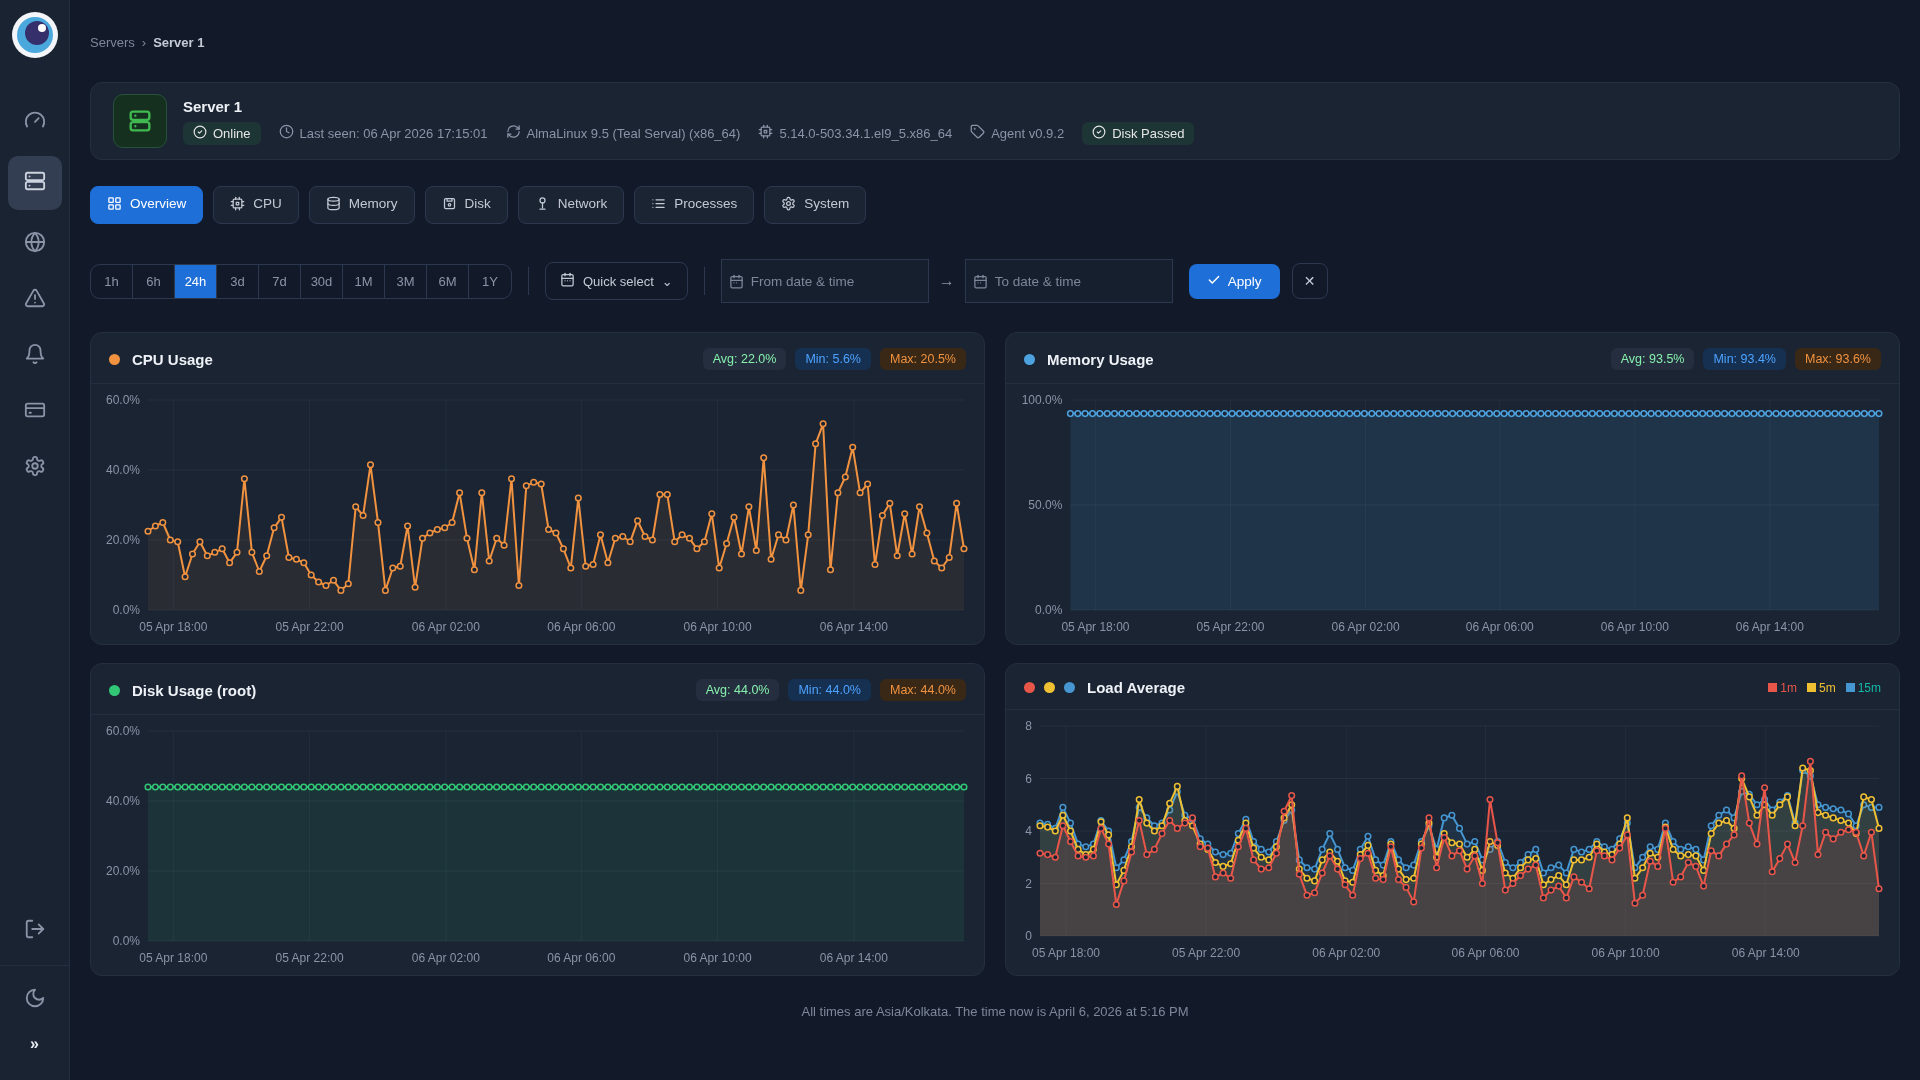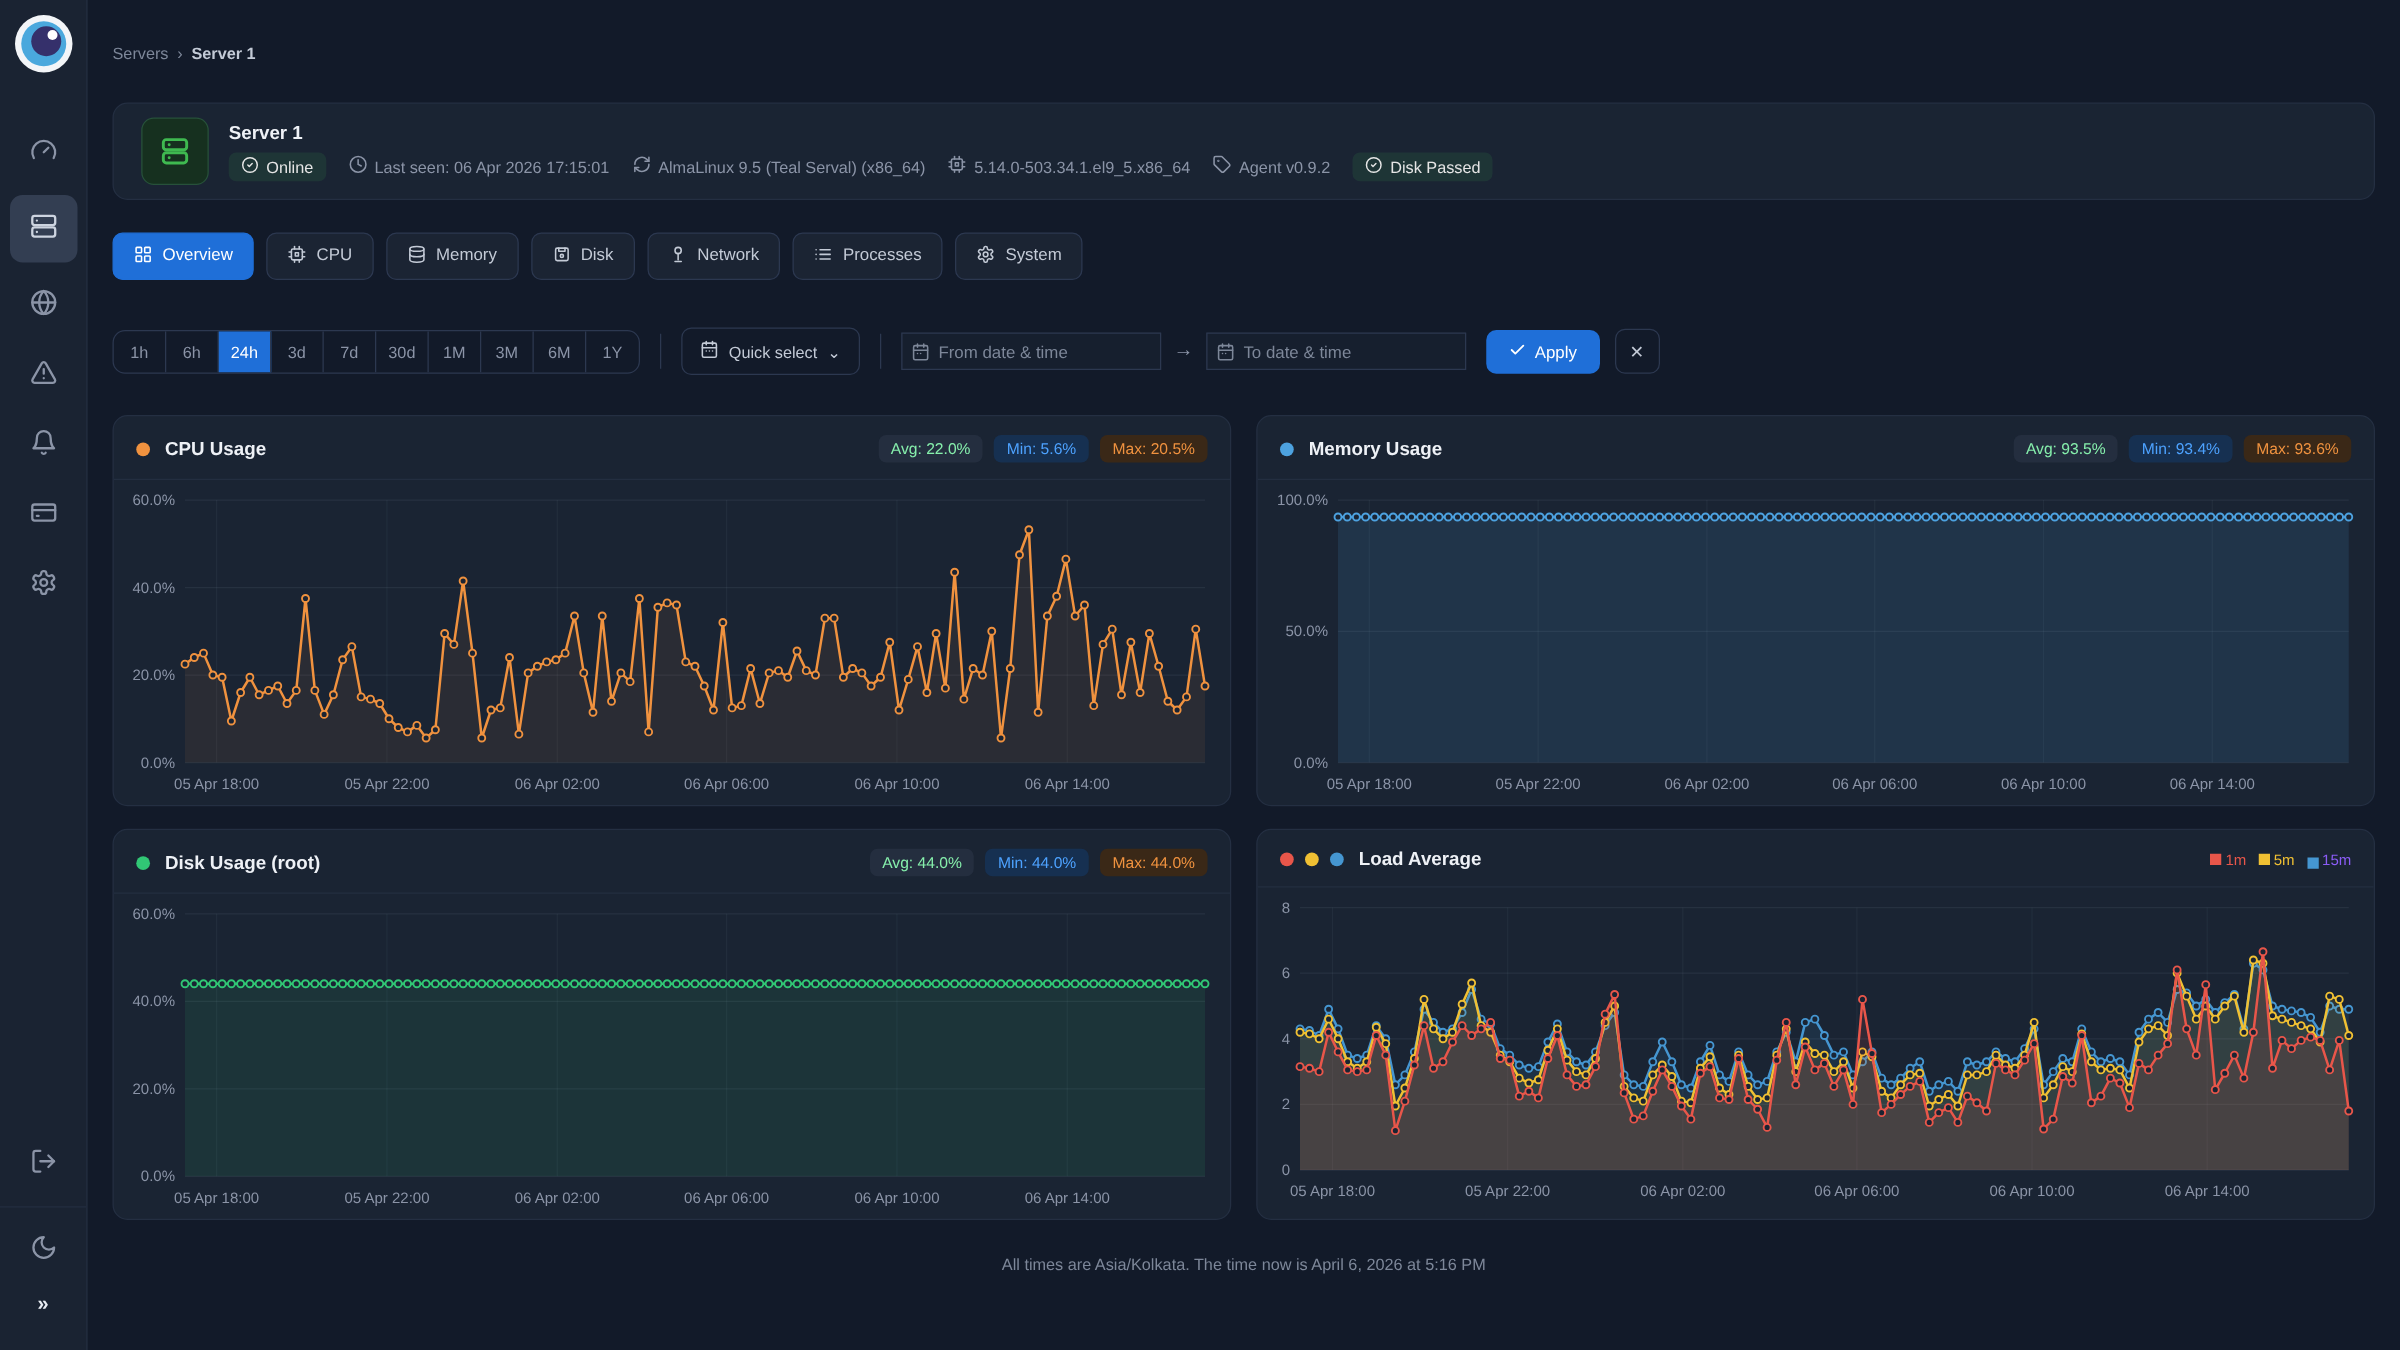--- a/index.html
+++ b/index.html
@@ -64,21 +64,21 @@
   .seg { padding:9px 0; width:42px; text-align:center; font-size:13px; color:#8b94a7;
     background:transparent; border:none; border-right:1px solid #2c3850; cursor:pointer;
     font-family:"Liberation Sans",sans-serif; }
   .seg:last-child { border-right:none; }
   .seg.active { background:#1f6fd8; color:#ffffff; }
   .vdiv { width:1px; height:28px; background:#2c3850; margin:0 16px; }
   .qsel { display:flex; align-items:center; gap:8px; border:1px solid #2c3850; border-radius:8px;
     padding:9px 14px; font-size:13px; color:#c3cad6; background:transparent; cursor:pointer;
     font-family:"Liberation Sans",sans-serif;}
   .qsel svg { width:15px; height:15px; }
-  .dt-box { display:flex; align-items:center; width:208px; height:30px; background:#161f2e;
+  .dt-box { display:flex; align-items:center; width:208px; height:44px; background:#161f2e;
     border:1px solid #2c3850; border-radius:0; overflow:hidden; }
   .dt-box .cal { width:36px; display:flex; align-items:center; justify-content:center; color:#7d8799; }
   .dt-box .cal svg { width:15px; height:15px; }
   .dt-box input { flex:1; background:transparent; border:none; outline:none; color:#c3cad6;
     font-size:13.5px; font-family:"Liberation Sans",sans-serif; }
   .dt-box input::placeholder { color:#7d8799; }
   .arrow { color:#8b94a7; margin:0 10px; font-size:16px; }
   .apply-btn { display:flex; align-items:center; gap:7px; background:#1f6fd8; color:#ffffff;
     border:none; border-radius:8px; padding:9px 18px; font-size:13.5px; margin-left:16px;
     cursor:pointer; font-family:"Liberation Sans",sans-serif; }
@@ -842,21 +842,21 @@
         <span class="spacer"></span>
         <span class="legend">
           <span class="litem" style="color: rgb(232, 86, 74);">
               <span class="sq" style="background: rgb(232, 86, 74);"></span>
               <span>1m</span>
             </span>
           <span class="litem" style="color: rgb(240, 192, 51);">
               <span class="sq" style="background: rgb(240, 192, 51);"></span>
               <span>5m</span>
             </span>
-          <span class="litem" style="color: #8b5cf6; align-items: flex-end;">
+          <span class="litem" style="color: #14b8a6;">
               <span class="sq" style="background: rgb(69, 150, 209);"></span>
               <span>15m</span>
             </span>
         </span>
       </div>
       <div class="chart-plot"><svg width="877" height="252" font-family="Liberation Sans, sans-serif">
             <line x1="28" y1="222" x2="867" y2="222" stroke="rgba(148,163,184,0.10)"></line>
             <text x="20" y="226" text-anchor="end" font-size="12" fill="#8b94a7">0</text>
             <line x1="28" y1="169.5" x2="867" y2="169.5" stroke="rgba(148,163,184,0.10)"></line>
             <text x="20" y="173.5" text-anchor="end" font-size="12" fill="#8b94a7">2</text>

